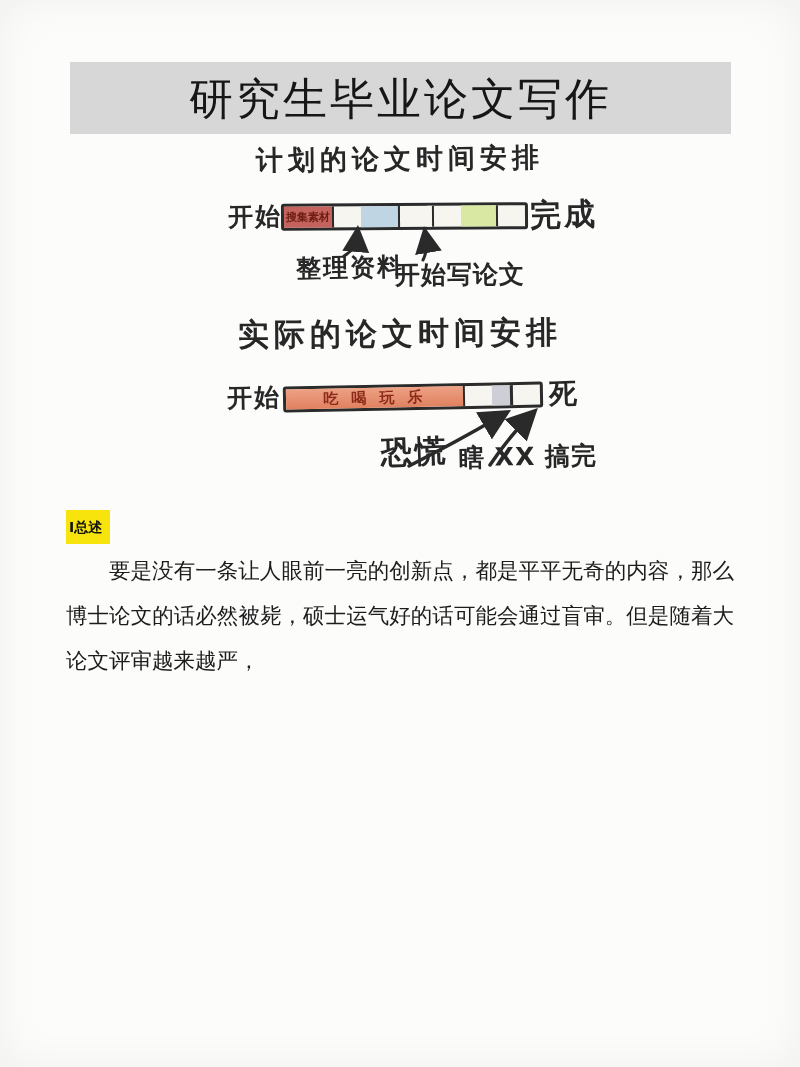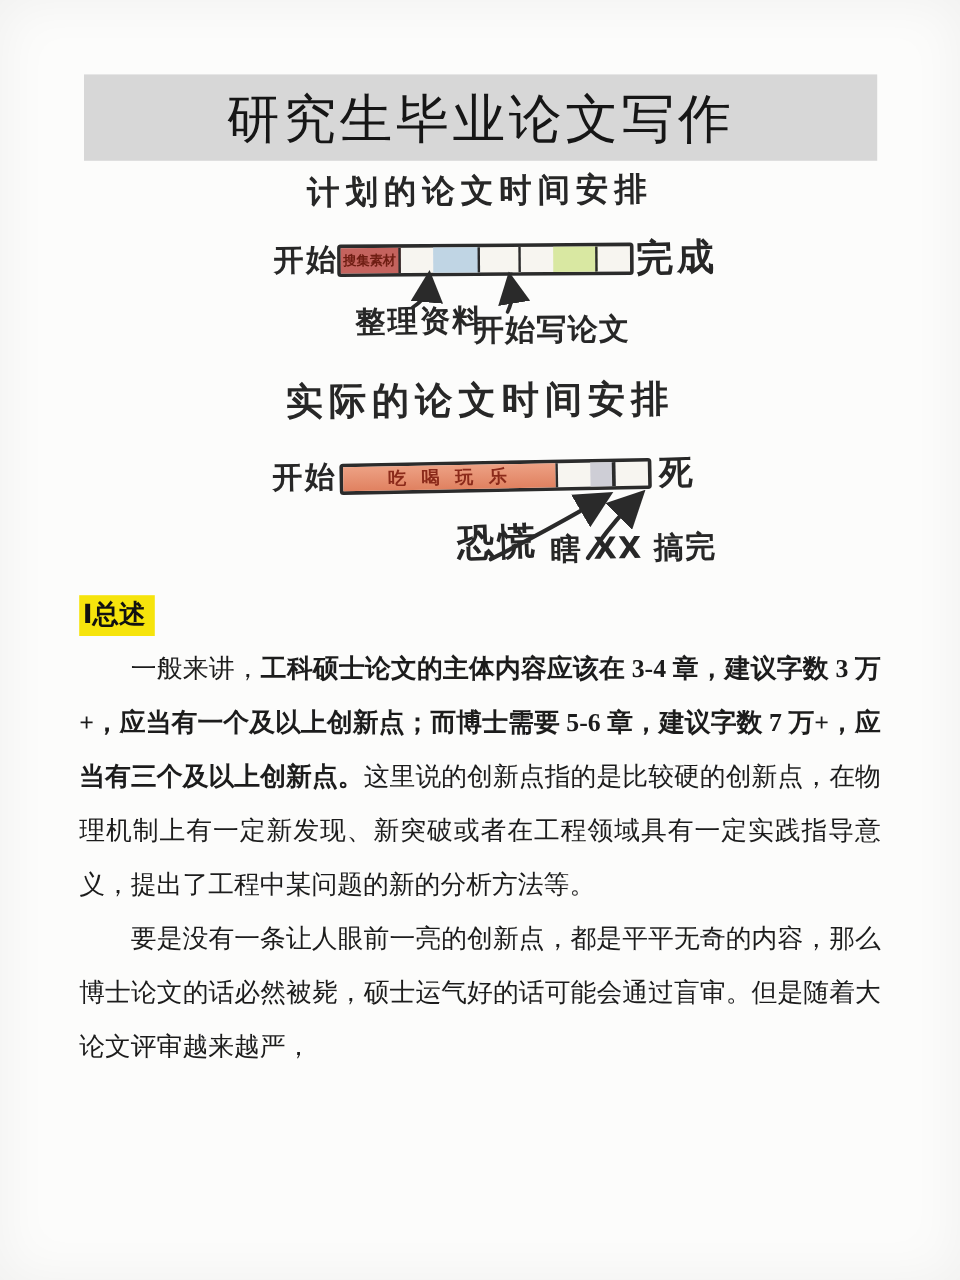--- a/index.html
+++ b/index.html
@@ -50,24 +50,24 @@
   .as1{width:212px;background:linear-gradient(180deg,#eda184,#e08160);color:#8b2a1a;
        font-size:15px;letter-spacing:13px;border-right:2px solid #2b2b2b;padding-left:10px;}
   .as2{width:25px;background:#ceced6;border-right:3px solid #2b2b2b;}
   .as3{flex:1;background:#f7f5f0;}
   .arrows{position:absolute;left:0;top:135px;width:800px;height:350px;pointer-events:none;}
   
   .content{position:absolute;left:66px;top:486px;width:668px;color:#1c1c1c;}
   .para{font-size:21.5px;line-height:45px;text-align:justify;text-indent:2em;margin:0;}
   .para b{font-weight:700;}
   .hl-heading{
-    display:inline-block;margin:10px 0 5px 0;padding:2px 8px 2px 3px;
+    display:inline-block;margin:24px 0 5px 0;padding:2px 8px 2px 3px;
     background:#f6e40c;color:#111;
     font-family:"DejaVu Sans","Liberation Sans",sans-serif;
-    font-weight:700;font-size:22px;line-height:30px;
+    font-weight:700;font-size:14px;line-height:30px;
   }
 </style>
 </head>
 <body>
 
 <div class="page">
 
   <div class="title-bar">研究生毕业论文写作</div>
 
   <div class="hand d-title1">计划的论文时间安排</div>
@@ -111,18 +111,17 @@
     <path d="M344,121 Q356,114 357,102" fill="none" stroke="#2a2a2a" stroke-width="3" stroke-linecap="round" marker-end="url(#ah)"></path>
     <path d="M423,125 Q428,115 426,103" fill="none" stroke="#2a2a2a" stroke-width="3" stroke-linecap="round" marker-end="url(#ah)"></path>
     <path d="M409,331 Q458,306 499,282" fill="none" stroke="#2a2a2a" stroke-width="3.5" stroke-linecap="round" marker-end="url(#ah)"></path>
     <path d="M490,330 Q508,303 528,283" fill="none" stroke="#2a2a2a" stroke-width="3.5" stroke-linecap="round" marker-end="url(#ah)"></path>
   </svg>
 
   <div class="content">
 
     <div><span class="hl-heading">I总述</span></div>
 
-    <p class="para"><span>一般来讲，</span><b>工科硕士论文的主体内容应该在 3-4 章，建议字数 3 万+，应当有一个及以上创新点；而博士需要 5-6 章，建议字数 7 万+，应当有三个及以上创新点。</b><span>这里说的创新点指的是比较硬的创新点，在物理机制上有一定新发现、新突破或者在工程领域具有一定实践指导意义，提出了工程中某问题的新的分析方法等。</span></p>
 
     <p class="para"><span>要是没有一条让人眼前一亮的创新点，都是平平无奇的内容，那么博士论文的话必然被毙，硕士运气好的话可能会通过盲审。但是随着大论文评审越来越严，</span></p>
   </div>
 
 </div>
 
 </body></html>

